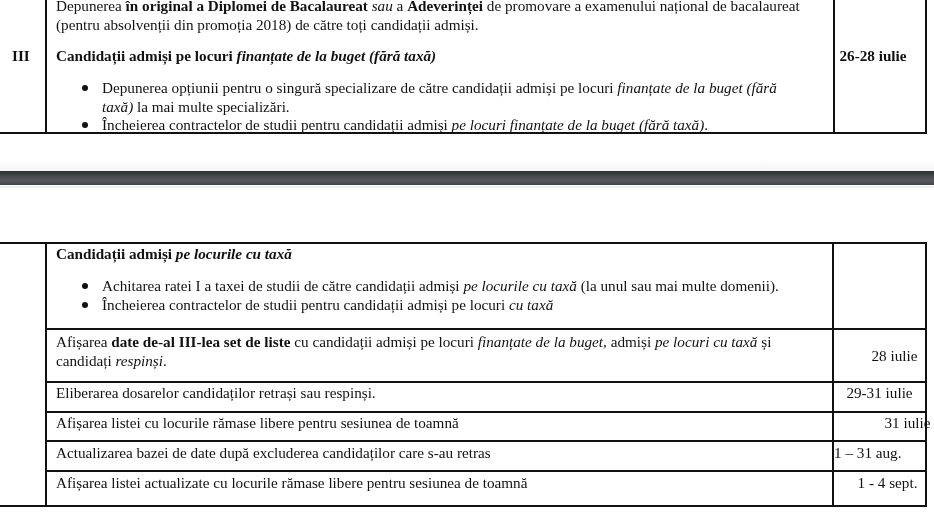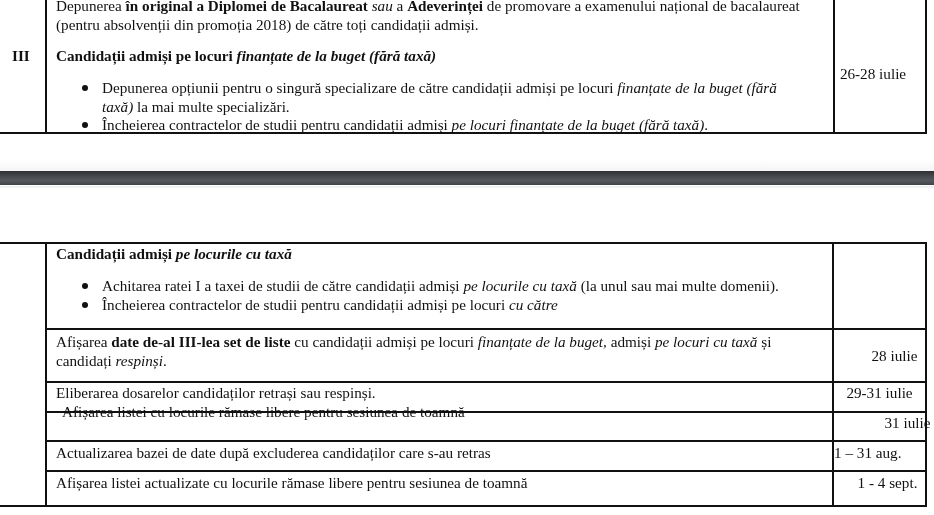--- a/index.html
+++ b/index.html
@@ -80,21 +80,21 @@
   </div>
   <div class="txt" style="left:102px; top:97px;">
     <i>taxă)</i><span> la mai multe specializări.</span>
   </div>
 
   <div class="bullet" style="left:82px; top:122px;"></div>
   <div class="txt" style="left:102px; top:115px;">
     <span>Încheierea contractelor de studii pentru candidații admiși </span><i>pe locuri finanțate de la buget (fără taxă)</i><span>.</span>
   </div>
 
-  <div class="date" style="left:835px; width:76px; top:64px;">26-28 iulie</div>
+  <div class="date" style="left:835px; width:76px; top:46px;font-weight:bold;">26-28 iulie</div>
 </div>
 
 <div class="divider-bar-top"></div>
 <div class="divider-bar"></div>
 <div class="divider-bar-shadow"></div>
 
 <div>
 
   <div class="line-h" style="left:0; top:242px; width:927px;"></div>
 
@@ -113,35 +113,35 @@
   <div class="txt" style="left:56px; top:244px; font-weight:bold;">
     <span>Candidații admiși </span><i>pe locurile cu taxă</i>
   </div>
 
   <div class="bullet" style="left:82px; top:283px;"></div>
   <div class="txt" style="left:102px; top:276px;text-align:center;">
     <span>Achitarea ratei I a taxei de studii de către candidații admiși </span><i>pe locurile cu taxă</i><span> (la unul sau mai multe domenii).</span>
   </div>
   <div class="bullet" style="left:82px; top:302px;"></div>
   <div class="txt" style="left:102px; top:295px;">
-    <span>Încheierea contractelor de studii pentru candidații admiși pe locuri </span><i>cu către</i><span></span>
+    <span>Încheierea contractelor de studii pentru candidații admiși pe locuri </span><i>cu taxă</i><span></span>
   </div>
 
   <div class="txt" style="left:56px; top:332px;">
     <span>Afișarea </span><b>date de-al III-lea set de liste</b><span> cu candidații admiși pe locuri </span><i>finanțate de la buget,</i><span> admiși </span><i>pe locuri cu taxă</i><span> și</span>
   </div>
   <div class="txt" style="left:56px; top:351px;">
     <span>candidați </span><i>respinși</i><span>.</span>
   </div>
   <div class="date" style="left:834px; width:91px; top:346px;padding-left:15px;">28 iulie</div>
 
   <div class="txt" style="left:56px; top:383px;">Eliberarea dosarelor candidaților retrași sau respinși.</div>
   <div class="date" style="left:834px; width:91px; top:383px;">29-31 iulie</div>
 
-  <div class="txt" style="left:56px; top:402px;margin-left:6px;">Afișarea listei cu locurile rămase libere pentru sesiunea de toamnă</div>
+  <div class="txt" style="left:56px; top:413px;">Afișarea listei cu locurile rămase libere pentru sesiunea de toamnă</div>
   <div class="date" style="left:834px; width:91px; top:413px;padding-left:28px;">31 iulie</div>
 
   <div class="txt" style="left:56px; top:443px;">Actualizarea bazei de date după excluderea candidaților care s-au retras</div>
   <div class="date" style="left:834px; width:67px; top:443px;">1 – 31 aug.</div>
 
   <div class="txt" style="left:56px; top:473px;">Afișarea listei actualizate cu locurile rămase libere pentru sesiunea de toamnă</div>
   <div class="date" style="left:834px; width:107px; top:473px;">1 - 4 sept.</div>
 </div>
 
 </body></html>

